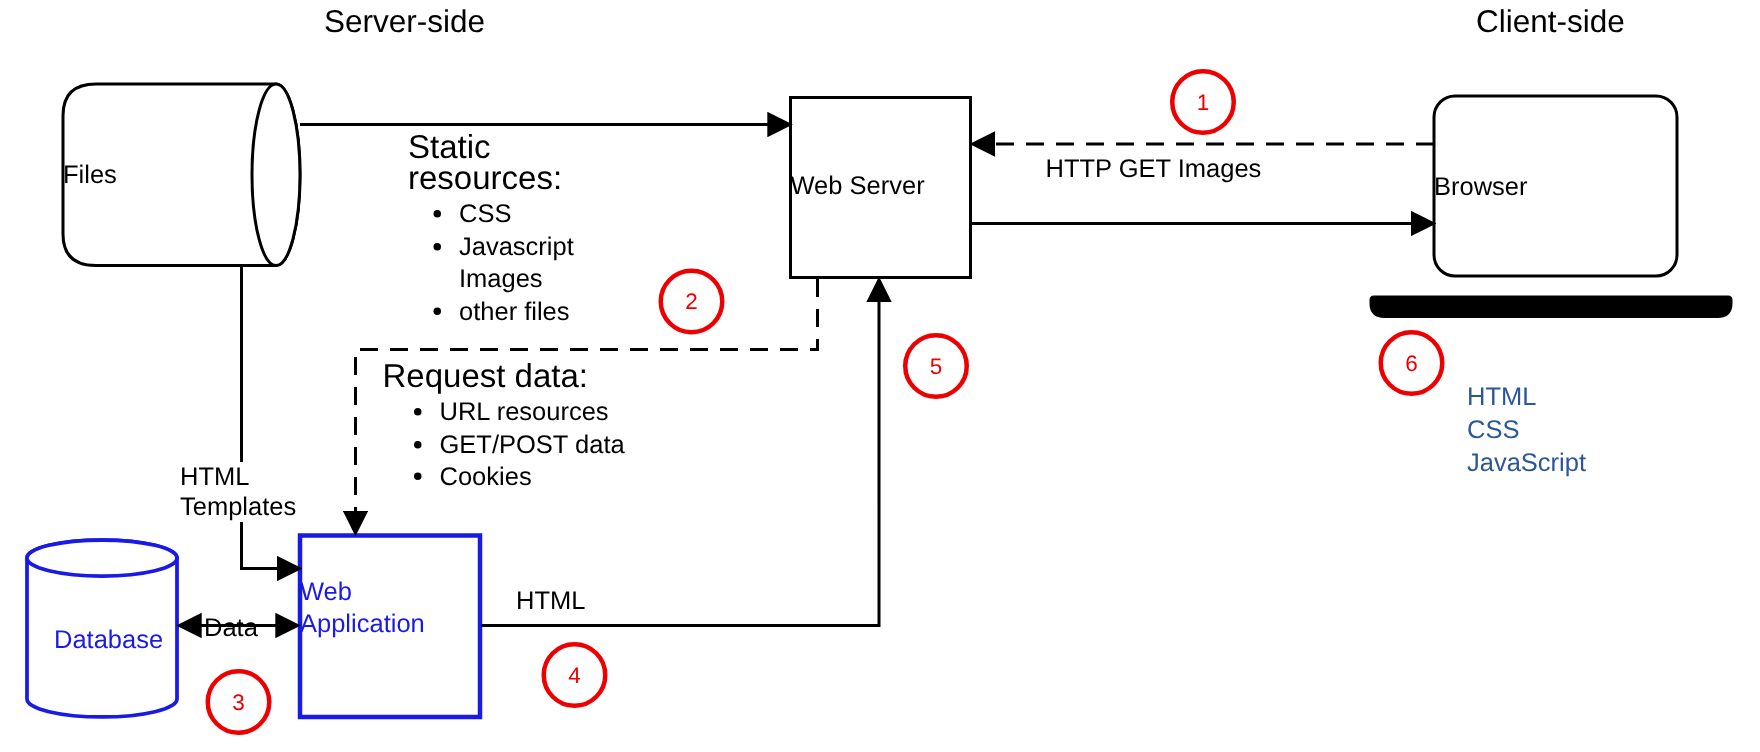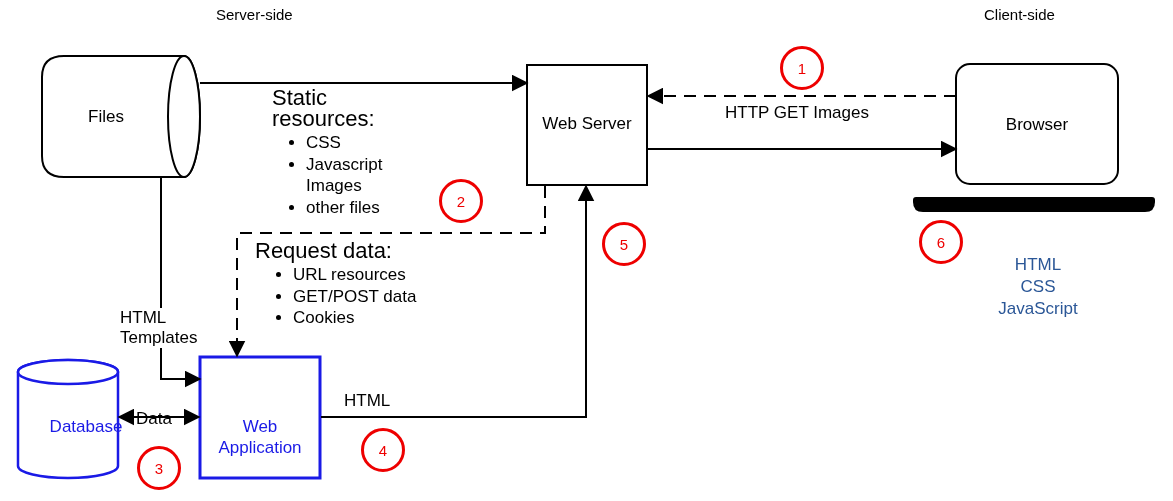--- a/index.html
+++ b/index.html
@@ -33,22 +33,22 @@
   .filled      { fill: var(--line); stroke: none; }
 
   
   .lbl {
     position: absolute;
     color: #000;
     font-size: 17px;
     line-height: 20px;
     white-space: pre-line;
   }
-  .lbl.small  { font-size: 15px; }
-  .lbl.center { text-align: center; }
+  .lbl.small  { font-size: 21px; }
+  .lbl.center { text-align: left; }
   .lbl.blue   { color: var(--shape-blue); }
   .lbl.stack  { color: var(--stack-text-blue); line-height: 22px; }
   .lbl.whitebg { background: var(--background); padding: 0 3px; }
 
   .note-title { font-size: 22px; line-height: 21px; color: #000; }
   .note ul {
     margin: 3px 0 0 0;
     padding-left: 34px;
     list-style: disc;
   }
@@ -109,21 +109,21 @@
     <path class="edge" d="M321,417 L586,417 L586,187" marker-end="url(#arr)"></path>
   </svg>
 
   <div class="lbl small" style="left:216px; top:5px;">Server-side</div>
   <div class="lbl small" style="left:984px; top:5px;">Client-side</div>
 
   <div class="lbl center" style="left:42px; top:107px; width:128px;">Files</div>
   <div class="lbl center" style="left:527px; top:114px; width:120px;">Web Server</div>
   <div class="lbl center" style="left:956px; top:115px; width:162px;">Browser</div>
   <div class="lbl center blue" style="left:36px; top:417px; width:100px;">Database</div>
-  <div class="lbl center blue" style="left:200px; top:416px; width:120px; line-height:21px;">Web
+  <div class="lbl center blue" style="left:200px; top:384px; width:120px; line-height:21px;">Web
 Application</div>
 
   <div class="note" style="position:absolute; left:272px; top:87px; width:150px;">
     <div class="note-title">Static resources:</div>
     <ul>
       <li>CSS</li>
       <li>Javascript
 Images</li>
       <li>other files</li>
     </ul>

